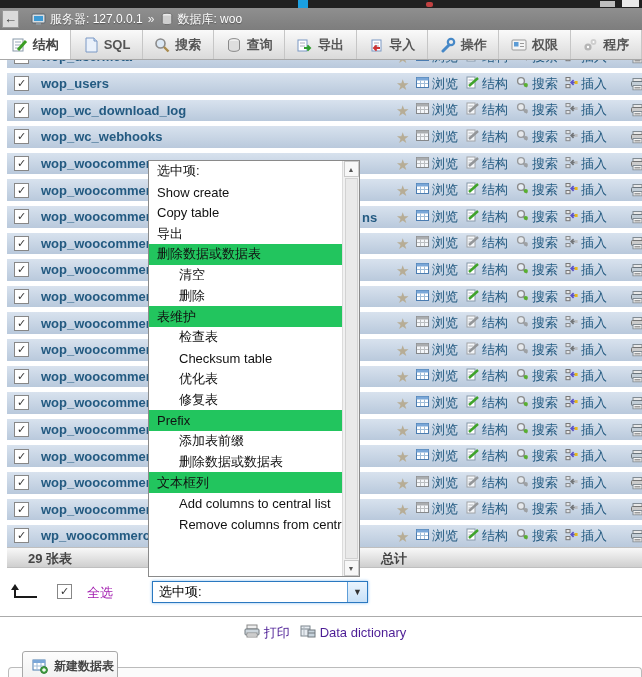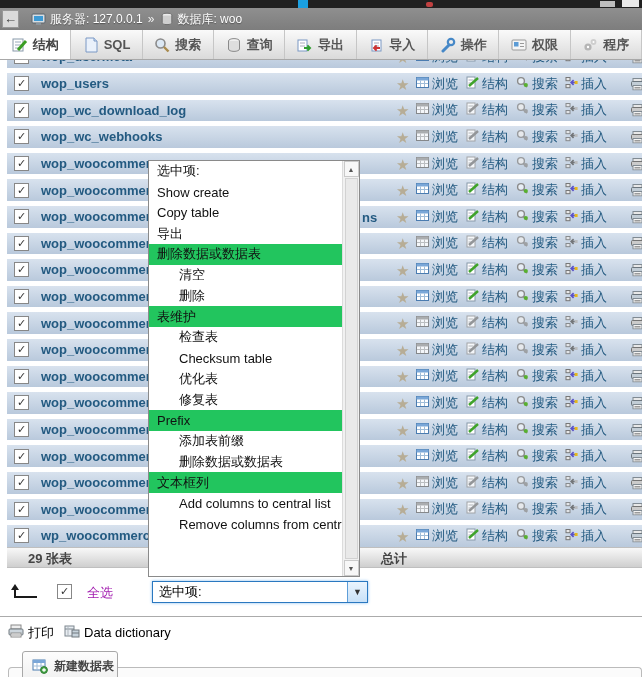--- a/index.html
+++ b/index.html
@@ -51,21 +51,21 @@
   .checkall{position:relative;height:30px;margin-top:9px;font-size:13px;}
   .ca-arrow{position:absolute;left:8px;top:5px;}
   .ca-cb{position:absolute;left:57px;top:7px;margin-left:0;}
   .ca-label{position:absolute;left:80px;top:7px;color:#a21caf;cursor:pointer;margin-left:7px;}
   .selectbox{position:absolute;left:152px;top:4px;width:216px;height:22px;box-sizing:border-box;border:1px solid #2a78c0;box-shadow:0 0 3px #8cc0ef;background:#fff;display:flex;align-items:center;padding-left:6px;cursor:pointer;}
   .sel-arrow{margin-left:auto;width:19px;height:100%;background:linear-gradient(#eaf4fd,#c8e1f8);border-left:1px solid #5e9ed8;display:flex;align-items:center;justify-content:center;color:#333;font-size:9px;}
 
   .divider{border:none;border-top:1px solid #ababab;margin:9px 0 0 0;}
 
   
-  .linksrow{margin-top:6px;height:20px;display:flex;align-items:center;padding-left:8px;font-size:13px;color:#000000;}
+  .linksrow{margin-top:6px;height:20px;display:flex;align-items:center;padding-left:8px;font-size:13px;color:#4c1d95;justify-content:center;}
   .linksrow .lk{display:flex;align-items:center;gap:4px;cursor:pointer;}
   .linksrow .gap{width:10px;}
 
   
   .bottom{position:relative;height:33px;margin-top:2px;}
   .fieldline{position:absolute;left:8px;right:0;top:22px;height:24px;border:1px solid #bbb;border-bottom:none;border-radius:4px 4px 0 0;background:#fbfbfb;}
   .newtab{position:absolute;left:22px;top:6px;width:96px;height:40px;background:linear-gradient(#fdfdfd,#ececec);border:1px solid #a8a8a8;border-radius:3px 3px 0 0;box-sizing:border-box;display:flex;align-items:flex-start;gap:6px;padding:6px 0 0 9px;font-weight:bold;font-size:12px;color:#444;cursor:pointer;}
 
   
   .dropdown{position:absolute;left:148px;top:160px;width:212px;height:417px;background:#fff;border:1px solid #8a8a8a;box-sizing:border-box;display:flex;z-index:5;}

